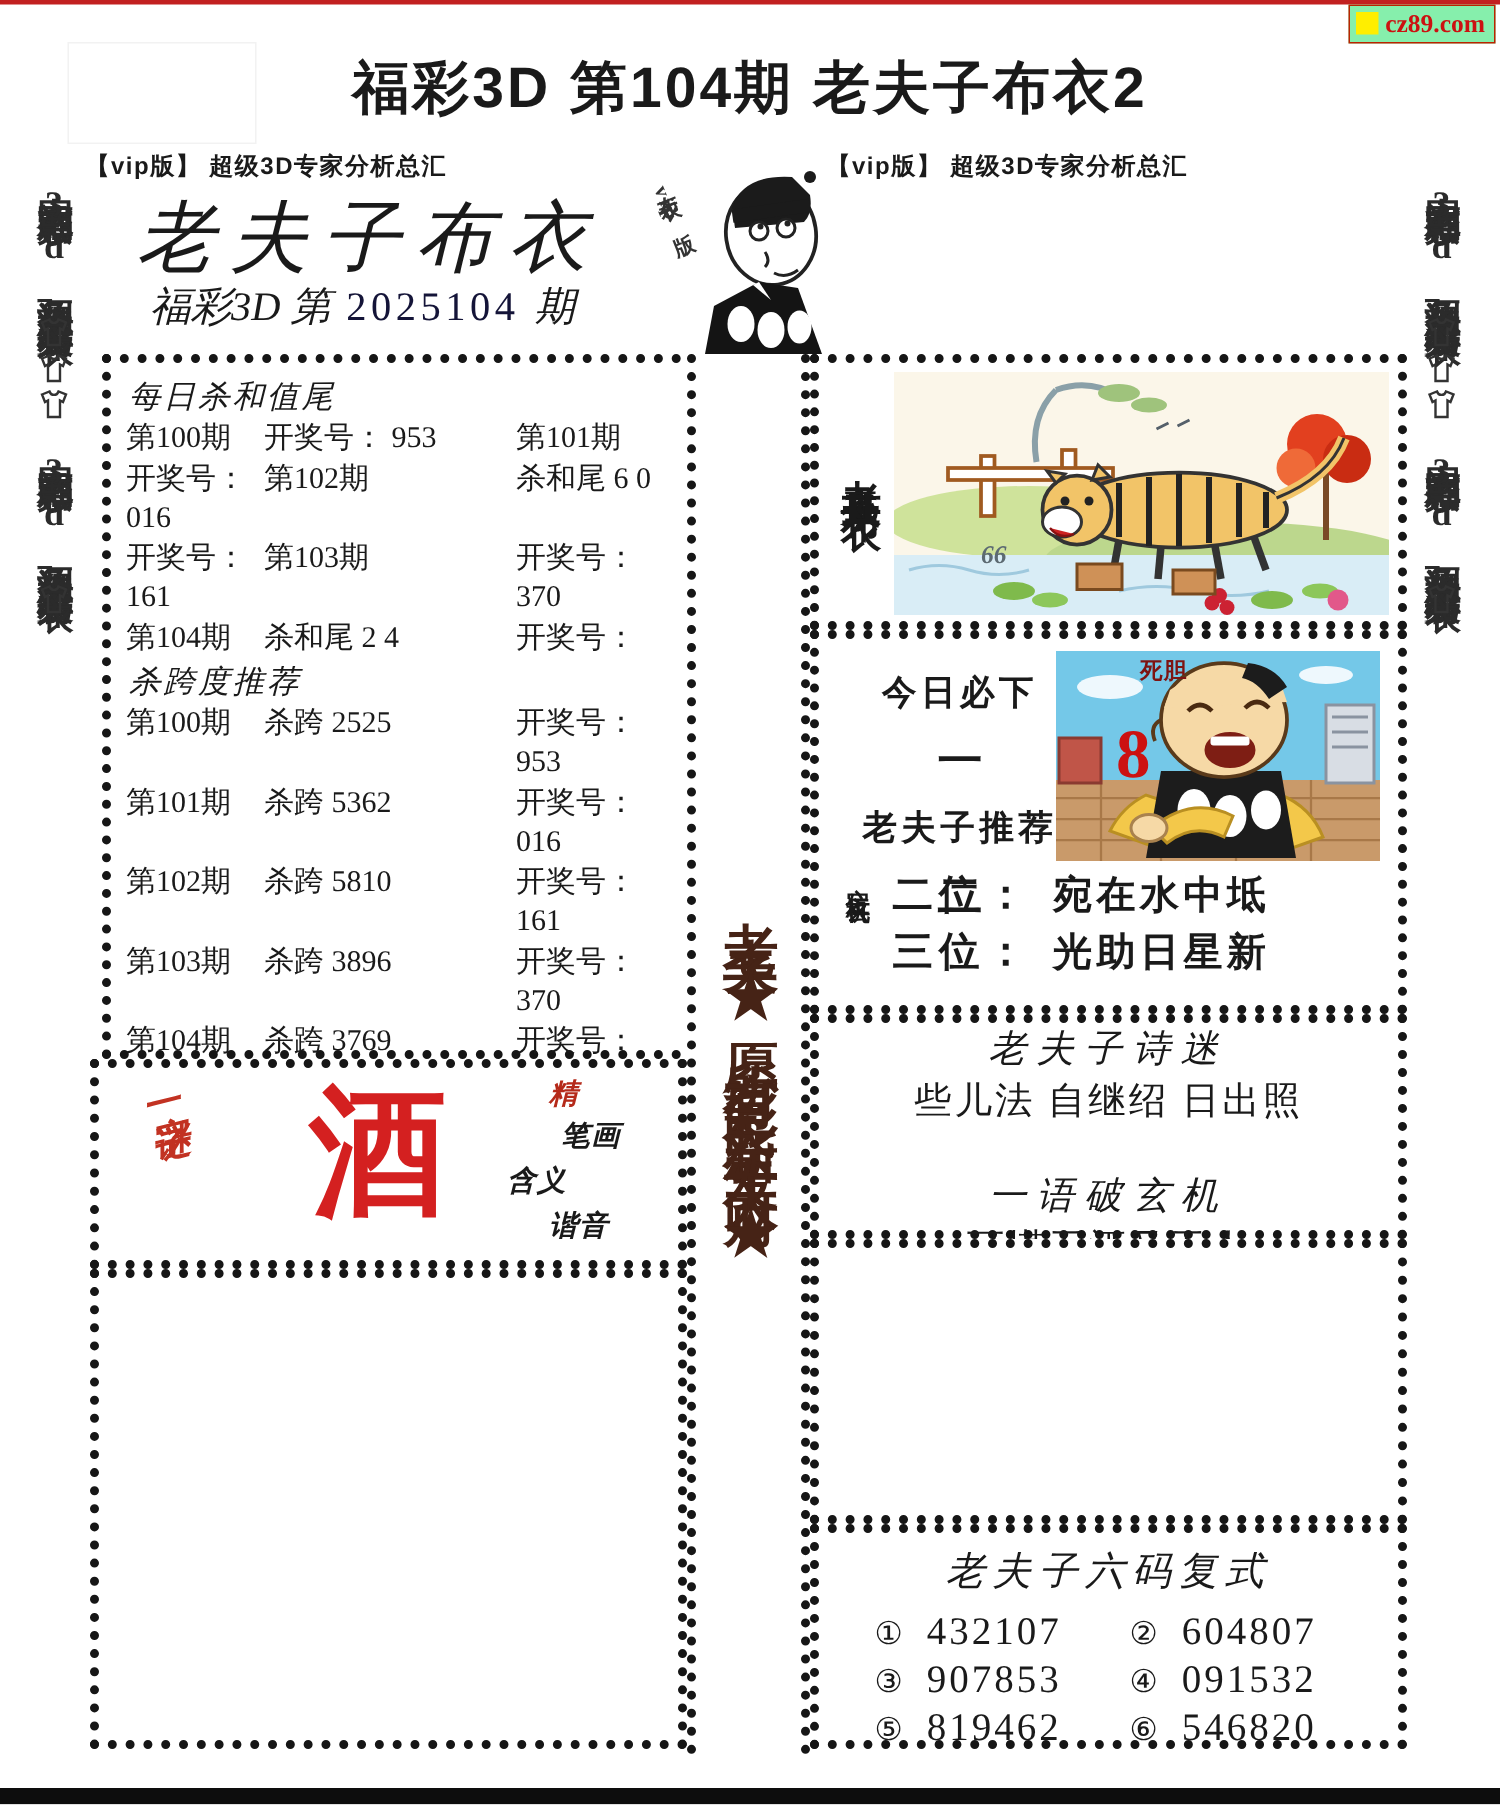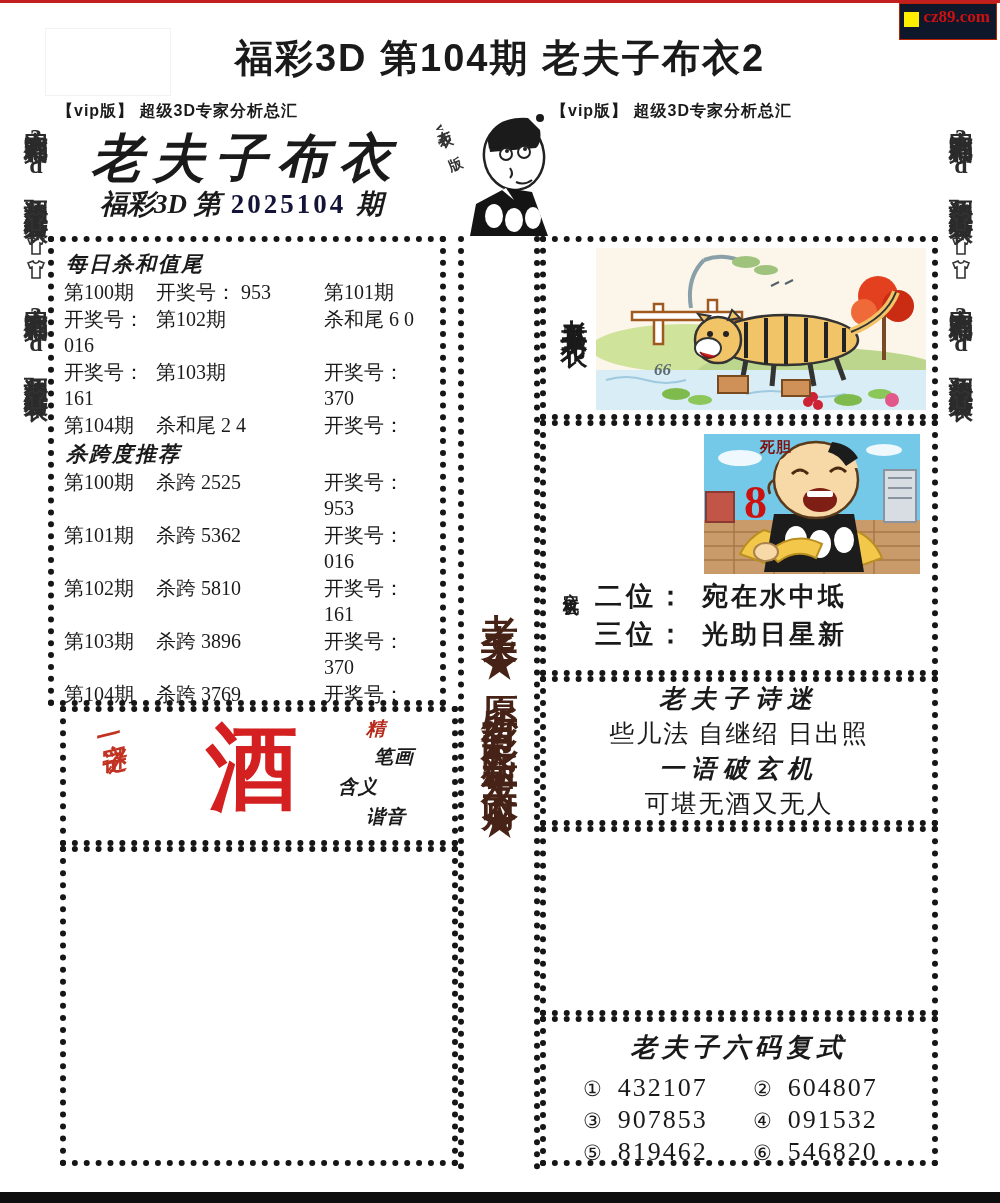--- a/index.html
+++ b/index.html
@@ -1,55 +1,55 @@
 <!DOCTYPE html>
 <html><head>
 <meta charset="utf-8">
 <style>
   html,body{margin:0;padding:0;background:#fff;}
   .page{position:relative;width:1000px;height:1203px;background:#fff;overflow:hidden;
         font-family:"Liberation Serif","DejaVu Serif",serif;color:#1a1a1a;}
   .top-line{position:absolute;left:0;top:0;width:1000px;height:3px;background:#c22020;}
   .bottom-bar{position:absolute;left:0;top:1192px;width:1000px;height:11px;background:#0d0d0d;}
 
-  .badge{position:absolute;right:3px;top:3px;height:23px;display:flex;align-items:flex-end;gap:4px;
-         background:#0f172a;border:1px solid #bb2200;padding:0 6px 12px 4px;text-decoration:none;}
+  .badge{position:absolute;right:3px;top:3px;height:23px;display:flex;align-items:center;gap:4px;
+         background:#86efac;border:1px solid #bb2200;padding:0 6px 1px 4px;text-decoration:none;}
   .badge-square{width:15px;height:15px;background:#ffee00;display:inline-block;}
   .badge-text{color:#cc1111;font-size:17px;font-weight:700;font-family:"Liberation Serif",serif;}
 
   .blank-box{position:absolute;left:45px;top:28px;width:124px;height:66px;background:#fff;border:1px solid #f2f2f2;}
 
   .title{position:absolute;left:0;top:33px;width:100%;margin:0;text-align:center;
          font-family:"Liberation Sans","DejaVu Sans",sans-serif;font-size:38px;font-weight:800;letter-spacing:2px;}
   .vip{position:absolute;top:101px;font-family:"Liberation Sans","DejaVu Sans",sans-serif;
        font-size:16px;font-weight:800;letter-spacing:1px;}
   .vip-left{left:57px;}
   .vip-right{left:551px;}
 
-  .callig{font-family:"Liberation Serif","DejaVu Serif",serif;font-weight:700;font-style:italic;}
+  .callig{font-family:"Liberation Serif","DejaVu Serif",serif;font-weight:400;font-style:italic;}
   .logo-name{position:absolute;left:78px;top:124px;width:336px;text-align:center;
              font-size:52px;letter-spacing:10px;}
   .issue-line{position:absolute;left:100px;top:186px;font-size:27px;display:flex;gap:10px;align-items:baseline;}
-  .issue-num{font-style:normal;font-weight:700;color:#141438;letter-spacing:3px;}
+  .issue-num{font-style:normal;font-weight:400;color:#141438;letter-spacing:3px;}
 
   .mascot{position:absolute;left:436px;top:108px;width:138px;height:130px;}
   .mascot-caption{position:absolute;left:-2px;top:12px;writing-mode:vertical-rl;text-orientation:mixed;
                   transform:rotate(-22deg);font-size:14px;font-weight:800;color:#333;letter-spacing:2px;}
 
   .edge{position:absolute;top:112px;height:1075px;width:46px;display:flex;flex-direction:column;
         align-items:center;gap:10px;}
   .edge-left{left:13px;}
   .edge-right{left:938px;}
   .edge-text{writing-mode:vertical-rl;text-orientation:upright;font-size:24px;font-weight:700;
              color:#2b2b2b;letter-spacing:2px;line-height:1;}
   .shirts{display:flex;flex-direction:column;gap:4px;}
 
   .dotted{border:6px dotted #161616;box-sizing:border-box;background:#fff;position:absolute;}
 
-  .panel-data{left:48px;top:236px;width:398px;height:470px;padding:6px 10px;}
+  .panel-data{left:68px;top:236px;width:398px;height:470px;padding:6px 10px;}
   .sec-head{font-size:21px;margin:2px 0 1px 2px;letter-spacing:2px;}
   .rows3{display:grid;grid-template-columns:92px 168px 1fr;row-gap:1px;font-size:20px;line-height:26px;}
   .rows2{display:grid;grid-template-columns:92px 1fr;row-gap:1px;font-size:20px;line-height:27px;}
 
   .panel-riddle{left:60px;top:706px;width:398px;height:140px;}
   .riddle-left{position:absolute;left:22px;top:10px;writing-mode:vertical-rl;text-orientation:upright;
                color:#c23222;font-size:25px;font-weight:900;transform:rotate(-14deg);letter-spacing:4px;}
   .riddle-center{position:absolute;left:140px;top:6px;font-size:92px;line-height:1.1;font-weight:900;
                  color:#d42020;font-family:"Liberation Serif",serif;}
   .riddle-r{position:absolute;font-weight:900;font-size:19px;letter-spacing:1px;}
@@ -82,21 +82,21 @@
   .pos-wrap{position:absolute;left:14px;top:152px;display:flex;gap:14px;}
   .pos-label{writing-mode:vertical-rl;text-orientation:upright;font-size:16px;font-weight:800;
              letter-spacing:2px;height:92px;margin-top:2px;}
   .pos-rows{display:flex;flex-direction:column;gap:2px;}
   .pos-row{display:flex;align-items:baseline;gap:14px;}
   .pos-pos{font-size:27px;font-weight:900;letter-spacing:4px;}
   .pos-txt{font-size:26px;font-weight:600;letter-spacing:3px;}
 
   .panel-poem{left:540px;top:676px;width:398px;height:150px;display:flex;flex-direction:column;
               align-items:center;justify-content:center;gap:2px;}
-  .poem-h{font-size:25px;letter-spacing:7px;}
+  .poem-h{font-size:25px;letter-spacing:7px;margin-top:28px;}
   .poem-t{font-size:25px;letter-spacing:2px;}
 
   .panel-empty-right{left:540px;top:826px;width:398px;height:190px;}
 
   .panel-six{left:540px;top:1016px;width:398px;height:150px;display:flex;flex-direction:column;align-items:center;padding-top:8px;}
   .six-h{font-size:26px;letter-spacing:5px;}
   .six-grid{display:grid;grid-template-columns:170px 170px;row-gap:2px;margin-top:8px;}
   .six-item{display:flex;gap:16px;align-items:baseline;justify-content:flex-start;padding-left:14px;}
   .six-num{font-size:21px;}
   .six-val{font-size:26px;letter-spacing:2px;}
@@ -297,20 +297,26 @@
         <g stroke="#7a4a1f" stroke-width="2">
             <rect x="122" y="128" width="30" height="17" fill="#cf9157"></rect>
             <rect x="186" y="132" width="28" height="16" fill="#cf9157"></rect>
           </g>
       </svg>
       <span style="position:absolute;left:58px;top:112px;font-size:17px;font-style:italic;color:#5c6a72;font-weight:700;">66</span>
     </div>
   </div>
 
   <div class="dotted panel-today">
+    <div class="today-l">
+      <div class="today-h">今日必下</div>
+      <div class="today-v">一</div>
+      <div class="today-h">老夫子推荐</div>
+      <div class="today-v">二</div>
+    </div>
     <div class="laugh-art">
       <svg width="216" height="140" viewBox="0 0 216 140">
         <rect width="216" height="140" fill="#74c8e8"></rect>
         <ellipse cx="36" cy="24" rx="22" ry="8" fill="#eef8fd"></ellipse>
           <ellipse cx="180" cy="16" rx="18" ry="6" fill="#eef8fd"></ellipse>
         <rect y="86" width="216" height="54" fill="#c99a6a"></rect>
         <path d="M0,98 H216 M0,112 H216 M0,126 H216 M30,86 V140 M70,86 V140 M120,86 V140 M170,86 V140" stroke="#a87848" stroke-width="1.5"></path>
         <rect x="180" y="36" width="32" height="52" fill="#d8dde4" stroke="#8a93a0" stroke-width="2"></rect>
         <path d="M184,44 h24 M184,54 h24 M184,64 h24" stroke="#8a93a0" stroke-width="2"></path>
         <rect x="2" y="58" width="28" height="30" fill="#c05548" stroke="#8a3a30" stroke-width="2"></rect>

